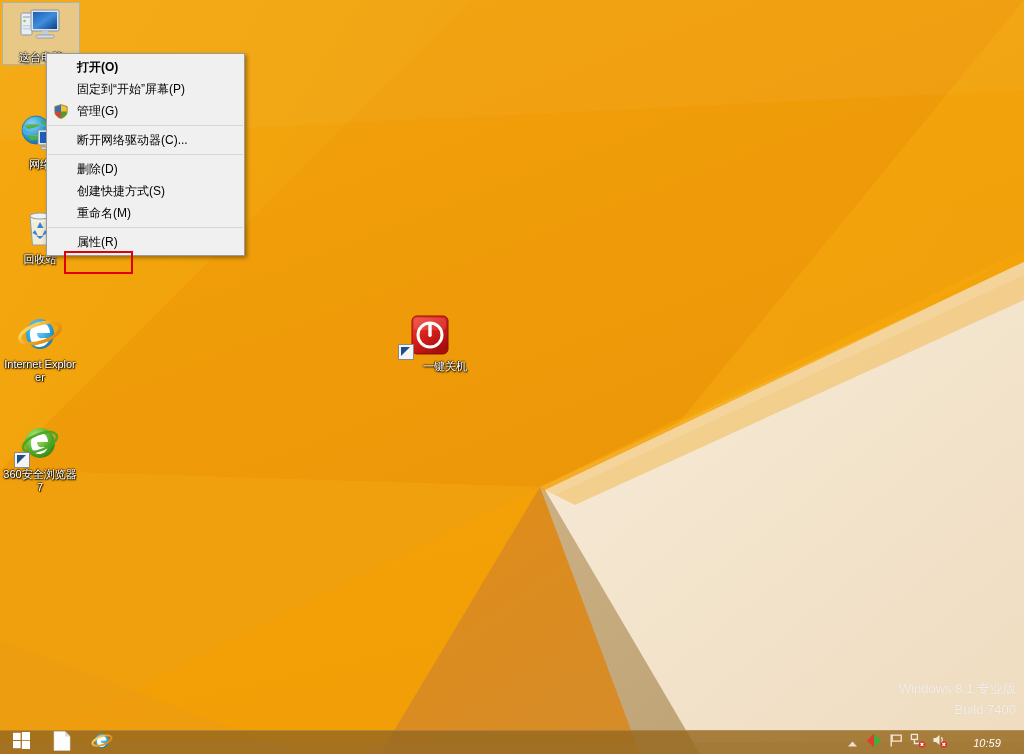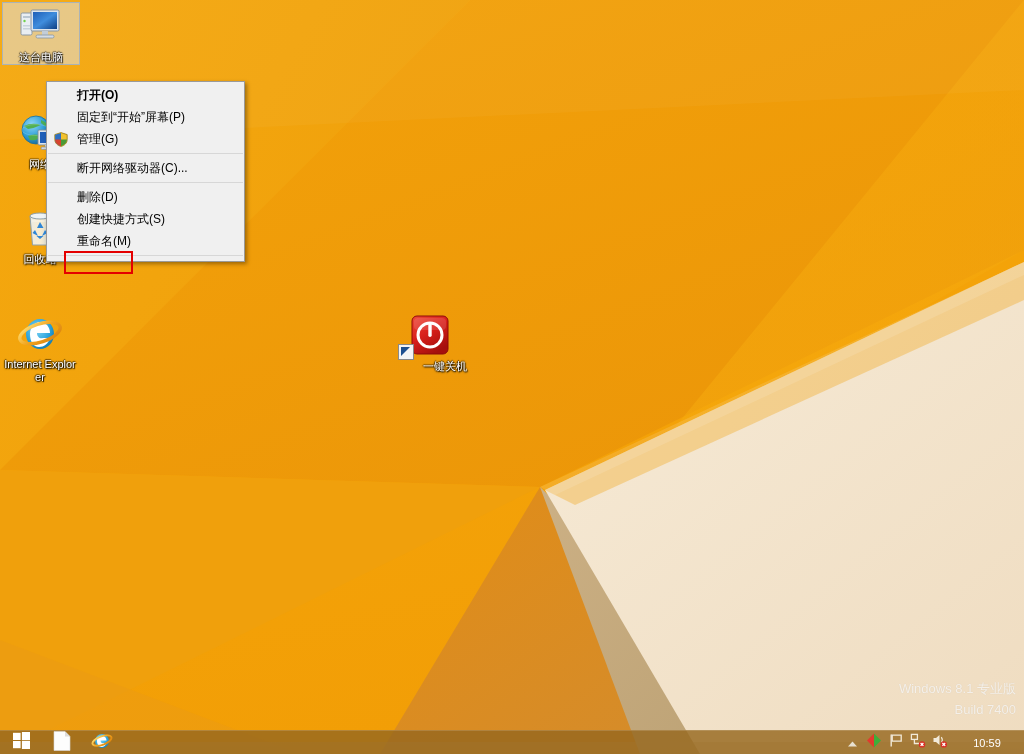--- a/index.html
+++ b/index.html
@@ -72,21 +72,20 @@
     position: absolute;
     left: 46px; top: 53px;
     width: 197px;
     background: #f0f0f0;
     border: 1px solid #9a9a9a;
     box-shadow: 2px 2px 4px rgba(0,0,0,.35);
     padding: 2px 0;
     font-size: 12px;
     color: #000;
     user-select: none;
-    margin-top: 28px;
   }
   .mi {
     position: relative;
     height: 22px;
     line-height: 22px;
     padding-left: 30px;
     padding-right: 12px;
     white-space: nowrap;
     cursor: default;
   }
@@ -124,20 +123,21 @@
 
   
   #taskbar {
     position: absolute;
     left: 0; right: 0; bottom: 0;
     height: 23px;
     background: rgba(150,104,30,.82);
     border-top: 1px solid rgba(255,255,255,.14);
     display: flex;
     align-items: stretch;
+    font-style: italic;
   }
   #start-button {
     width: 42px;
     display: flex; align-items: center; justify-content: center;
     cursor: default;
   }
   .tb-btn {
     width: 40px;
     display: flex; align-items: center; justify-content: center;
     cursor: default;
@@ -325,20 +325,38 @@
           </linearGradient>
         </defs>
         <path d="M23 7 C31 7 37 14 37 22 C37 30 31 37 23 37 C15 37 9 30 9 22 C9 14 15 7 23 7 Z" fill="url(#ieb)"></path>
         <path d="M13 22 C13 15 18 10 23 10 C29 10 33 15 33 21 L20 21 C20 25 23 27 26 26 L33 26 C31 32 27 35 22 35 C16 35 13 29 13 22 Z" fill="#ffffff"></path>
         <ellipse cx="23" cy="21" rx="21" ry="9" transform="rotate(-18 23 21)" fill="none" stroke="url(#ier)" stroke-width="3.4"></ellipse>
       </svg>
     </div>
     <div class="label">Internet Explorer</div>
   </div>
 
+  <div class="dicon" style="left:2px; top:420px;">
+    <div class="glyph">
+      <svg width="46" height="44" viewBox="0 0 46 44">
+        <defs>
+          <radialGradient id="g360" cx="0.35" cy="0.3" r="0.8">
+            <stop offset="0" stop-color="#b7e878"></stop>
+            <stop offset="0.55" stop-color="#5cb531"></stop>
+            <stop offset="1" stop-color="#2f7d16"></stop>
+          </radialGradient>
+        </defs>
+        <circle cx="23" cy="21" r="15" fill="url(#g360)"></circle>
+        <path d="M14 21 C14 15 18 11 23 11 C28 11 31 15 31 20 L20 20 C20 24 23 26 26 25 L31 25 C29 30 26 32 22 32 C17 32 14 27 14 21 Z" fill="#ffffff"></path>
+        <ellipse cx="23" cy="20" rx="18" ry="8" transform="rotate(-22 23 20)" fill="none" stroke="#4aa526" stroke-width="2.6" opacity="0.95"></ellipse>
+      </svg>
+      <span class="shortcut-arrow"></span>
+    </div>
+    <div class="label">360安全浏览器7</div>
+  </div>
 
   <div class="dicon" style="left:392px; top:312px;text-align:right;">
     <div class="glyph">
       <svg width="46" height="46" viewBox="0 0 46 46">
         <defs>
           <linearGradient id="pwr" x1="0" y1="0" x2="0.6" y2="1">
             <stop offset="0" stop-color="#ef4a3a"></stop>
             <stop offset="0.5" stop-color="#d9201b"></stop>
             <stop offset="1" stop-color="#a50f0d"></stop>
           </linearGradient>
@@ -392,20 +410,23 @@
     <div class="mi">
       <span>创建快捷方式(S)</span>
     </div>
 
     <div class="mi">
       <span>重命名(M)</span>
     </div>
 
     <div class="msep"></div>
 
+    <div class="mi">
+      <span>属性(R)</span>
+    </div>
   </div>
 
   <div id="hl-box"></div>
 
   <div id="watermark">
     <div>Windows 8.1 专业版</div>
     <div>Build 7400</div>
   </div>
 
   <div id="taskbar">

